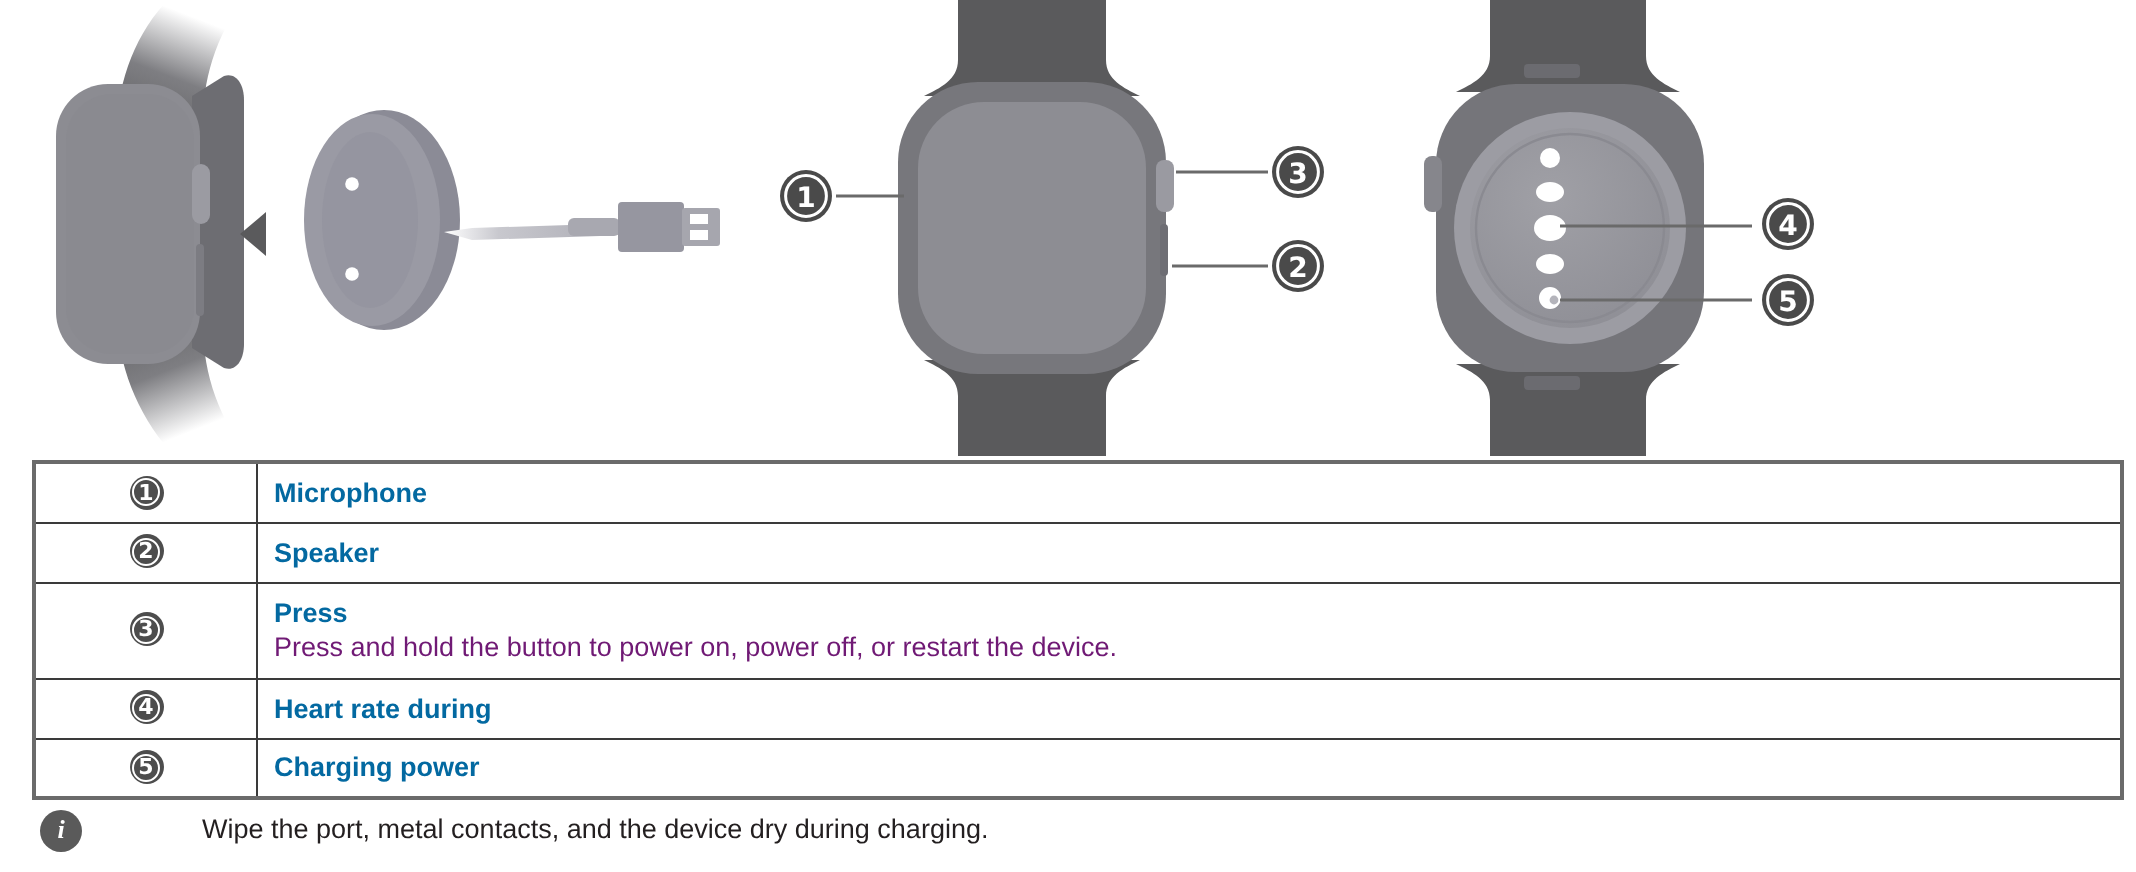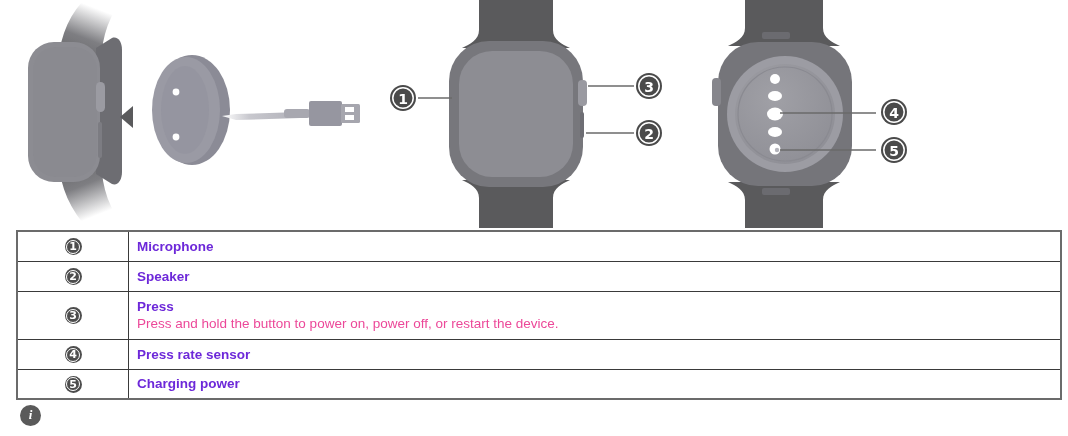--- a/index.html
+++ b/index.html
@@ -79,28 +79,28 @@
     right: 1.5px;
     bottom: 1.5px;
     border: 1px solid #ffffff;
     border-radius: 50%;
     pointer-events: none;
   }
 
   .part-label {
     font-size: 13.5px;
     font-weight: bold;
-    color: #6d28d9;
+    color: #0369a1;
     line-height: 17px;
     display: block;
   }
   .part-desc {
     font-size: 13.5px;
     font-weight: normal;
-    color: #ec4899;
+    color: #701a75;
     line-height: 18px;
     display: block;
   }
 
   
   #note {
     position: absolute;
     left: 16px;
     top: 400px;
     width: 1046px;
@@ -292,29 +292,30 @@
       <td class="desc-cell">
         <span class="part-label">Press</span>
         <span class="part-desc">Press and hold the button to power on, power off, or restart the device.</span>
       </td>
     </tr>
     <tr class="row-h1">
       <td class="num-cell">
         <span class="circled-num">4</span>
       </td>
       <td class="desc-cell">
-        <span class="part-label">Press rate sensor</span>
+        <span class="part-label">Heart rate during</span>
       </td>
     </tr>
     <tr class="row-h1">
       <td class="num-cell">
         <span class="circled-num">5</span>
       </td>
       <td class="desc-cell">
         <span class="part-label">Charging power</span>
       </td>
     </tr>
   </tbody>
 </table>
 
 <div id="note">
   <div class="info-badge">i</div>
+  <div class="note-text">Wipe the port, metal contacts, and the device dry during charging.</div>
 </div>
 
 </body></html>

